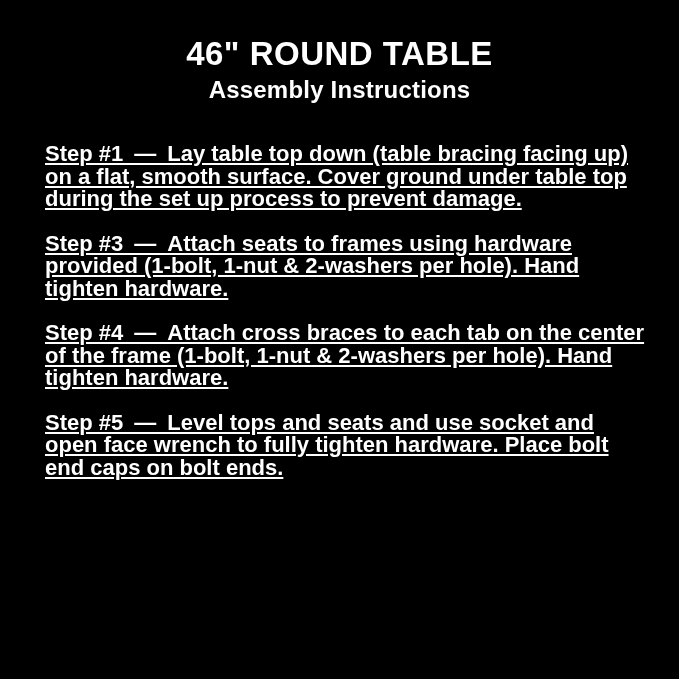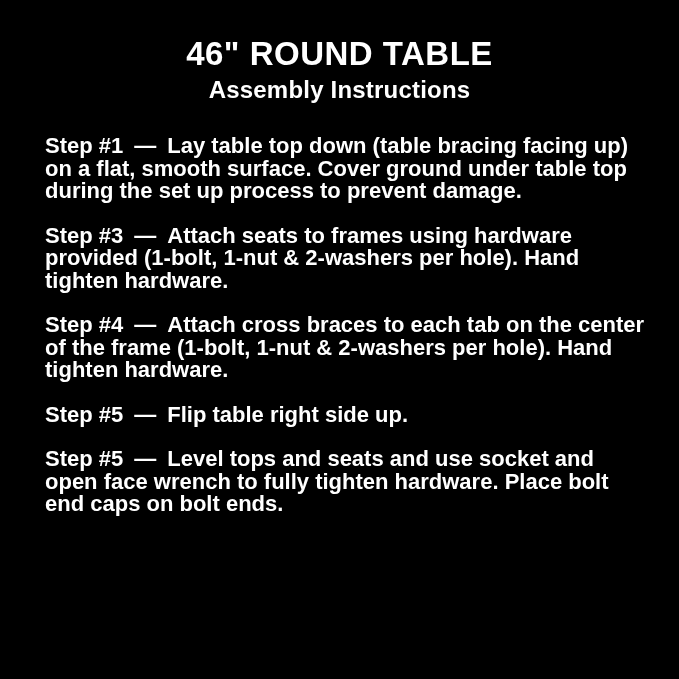--- a/index.html
+++ b/index.html
@@ -32,21 +32,22 @@
     line-height: 34px;
     letter-spacing: 0.5px;
   }
   .subtitle {
     margin: 6px 0 12px 0;
     font-size: 24px;
     line-height: 26px;
     letter-spacing: 0.2px;
   }
   .steps {
-    margin: 32px 30px 0 45px;
+    margin: 40px 30px 0 45px;
+    text-decoration: underline;
   }
   .step {
     margin: 0 0 22px 0;
     font-size: 22px;
     line-height: 22.5px;
     white-space: pre-line;
     letter-spacing: 0px;
   }
 </style>
 </head>
@@ -61,18 +62,17 @@
   <div class="steps">
     <p class="step">Step #1 — Lay table top down (table bracing facing up)
 on a flat, smooth surface. Cover ground under table top
 during the set up process to prevent damage.</p>
     <p class="step">Step #3 — Attach seats to frames using hardware
 provided (1-bolt, 1-nut &amp; 2-washers per hole). Hand
 tighten hardware.</p>
     <p class="step">Step #4 — Attach cross braces to each tab on the center
 of the frame (1-bolt, 1-nut &amp; 2-washers per hole). Hand
 tighten hardware.</p>
-    <p class="step">Step #5 — Flip table right side up.</p>
     <p class="step">Step #5 — Level tops and seats and use socket and
 open face wrench to fully tighten hardware. Place bolt
 end caps on bolt ends.</p>
   </div>
 </div>
 
 </body></html>

